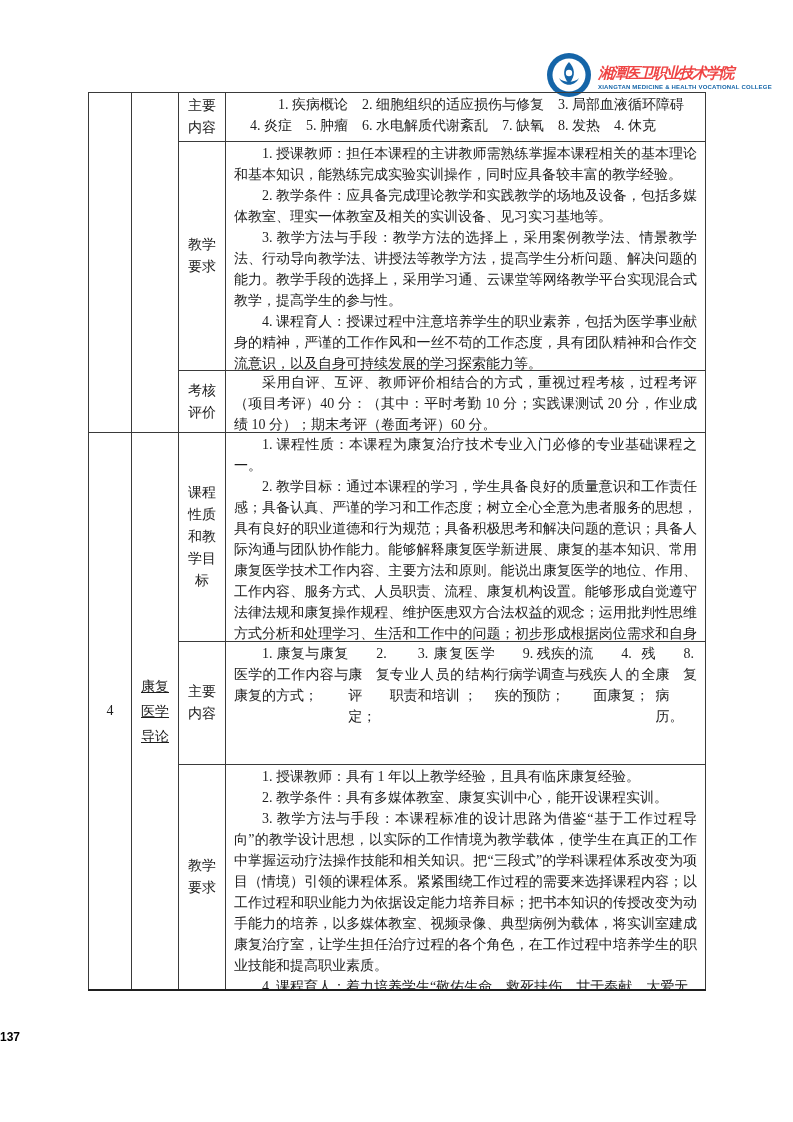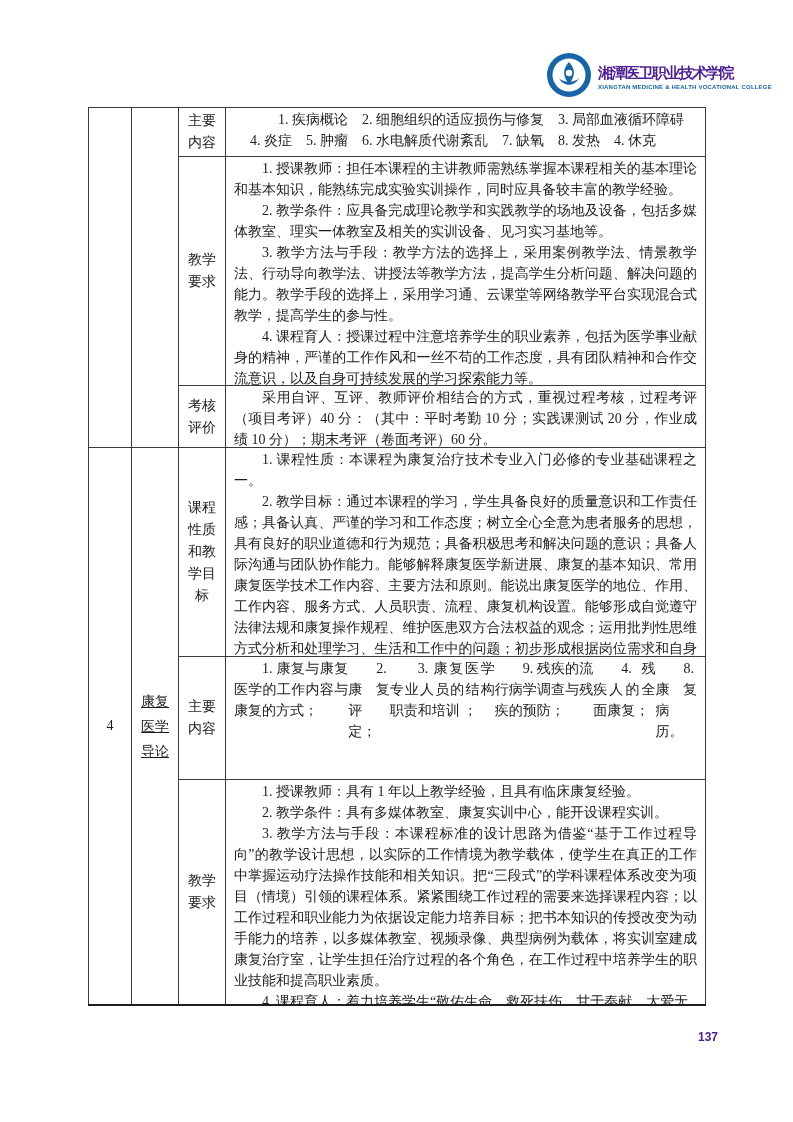--- a/index.html
+++ b/index.html
@@ -19,37 +19,38 @@
     left: 546px;
     top: 52px;
     display: flex;
     align-items: center;
     gap: 6px;
   }
   .logo-text { display: flex; flex-direction: column; justify-content: center; }
   .logo-zh {
     font-size: 15px;
     font-weight: bold;
+    font-style: italic;
     letter-spacing: -1.5px;
-    color: #4c1d95;
+    color: #ef4444;
     white-space: nowrap;
     line-height: 20px;
   }
   .logo-en {
     font-family: "Liberation Sans", sans-serif;
     font-size: 6px;
     font-weight: bold;
     letter-spacing: 0.2px;
     color: #1565a8;
     white-space: nowrap;
     line-height: 8px;
   }
 
   
-  .doc-table-wrap { position: absolute; left: 88px; top: 107px; }
+  .doc-table-wrap { position: absolute; left: 88px; top: 92px; }
   table {
     border-collapse: collapse;
     table-layout: fixed;
     width: 617px;
     border: 1px solid #3a3a3a;
     border-bottom: 2px solid #1f1f1f;
   }
   td { border: 1px solid #3a3a3a; vertical-align: middle; }
   col.c1 { width: 43px; }
   col.c2 { width: 47px; }
@@ -86,25 +87,25 @@
   .cb-b1 { height: 208px; }
   .cb-b2 { height: 122px; display: flex; flex-direction: row; justify-content: center; }
   .cb-b3 { height: 224px; }
 
   
   .page-footer {
     position: absolute;
     left: 0;
     top: 1030px;
     width: 718px;
-    text-align: right;
+    text-align: left;
     font-family: "Liberation Sans", sans-serif;
     font-size: 12px;
     font-weight: 600;
-    color: #4c1d95;
+    color: #000000;
   }
 </style>
 </head>
 <body>
 
 <div class="logo-wrap">
   <span>
     <svg width="46" height="46" viewBox="0 0 46 46">
       <circle cx="23" cy="23" r="22" fill="#1565a8"></circle>
       <circle cx="23" cy="23" r="16.5" fill="#ffffff"></circle>

